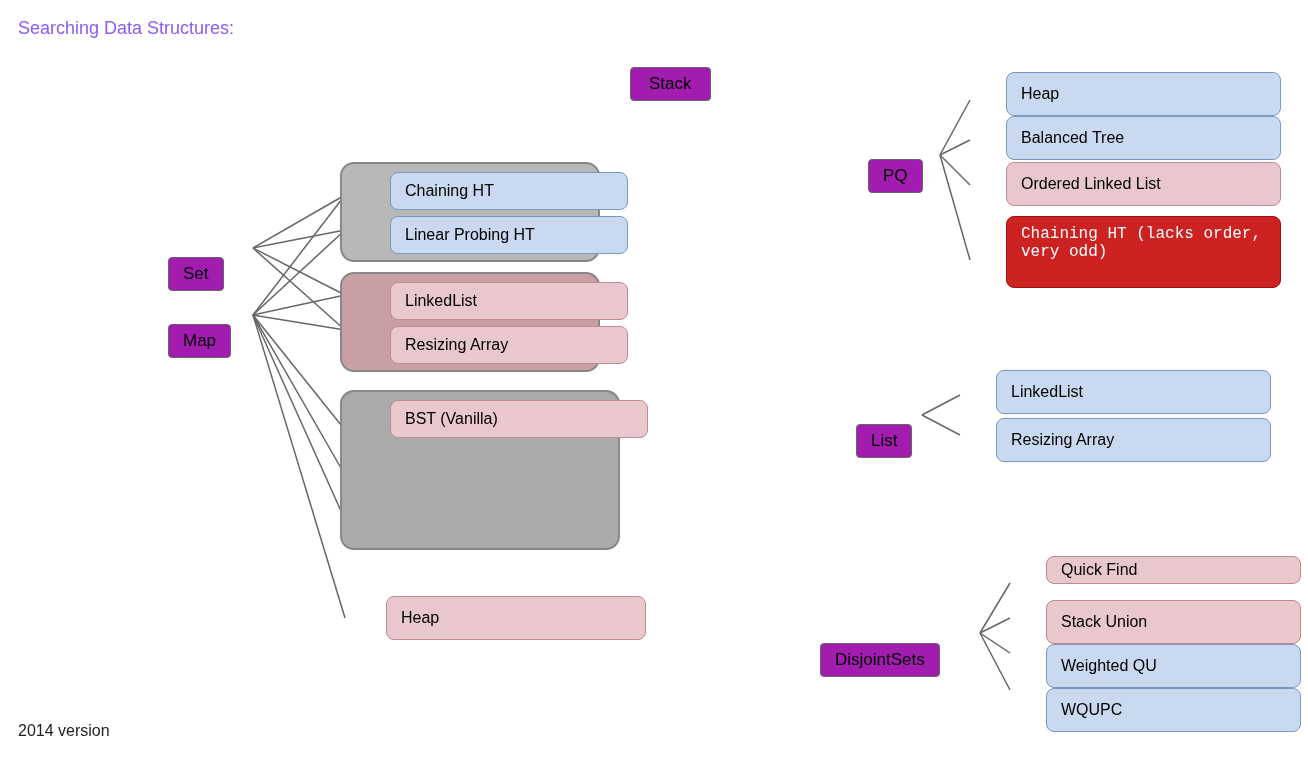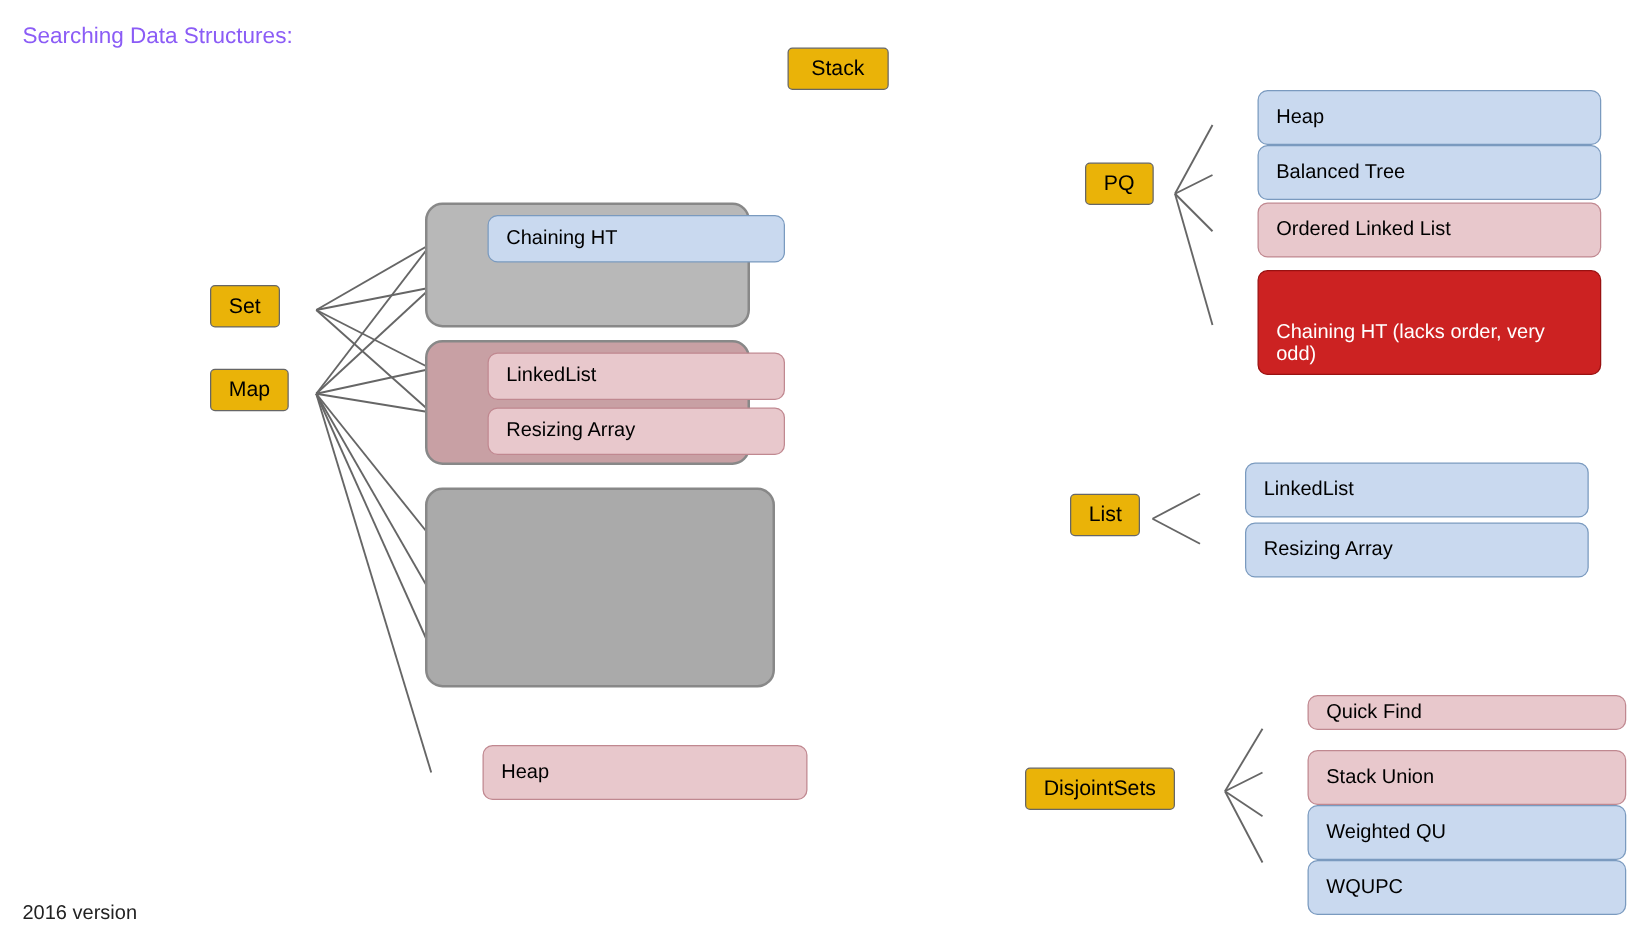--- a/index.html
+++ b/index.html
@@ -36,23 +36,24 @@
       align-items: center;
       justify-content: flex-start;
       padding: 6px 14px;
       font-size: 16px;
       border-radius: 8px;
       border: 1.5px solid #888;
       margin-left: 38px;
     }
 
     .node-plain {
-      background: #eab308;
+      background: #a21caf;
       border: 1.5px solid #666;
       border-radius: 4px;
+      margin-top: 29px;
     }
 
     .node-blue {
       background: #c9d9ef;
       border: 1.5px solid #7a9abf;
       border-radius: 8px;
     }
 
     .node-pink {
       background: #e8c8cc;
@@ -115,50 +116,56 @@
   <line x1="922" y1="415" x2="960" y2="435" stroke="#666" stroke-width="1.5"></line>
 
   <line x1="980" y1="633" x2="1010" y2="583" stroke="#666" stroke-width="1.5"></line>
   <line x1="980" y1="633" x2="1010" y2="618" stroke="#666" stroke-width="1.5"></line>
   <line x1="980" y1="633" x2="1010" y2="653" stroke="#666" stroke-width="1.5"></line>
   <line x1="980" y1="633" x2="1010" y2="690" stroke="#666" stroke-width="1.5"></line>
 </svg>
 
 <div class="page-title">Searching Data Structures:</div>
 
-<div class="version-label">2016 version</div>
+<div class="version-label">2014 version</div>
 
 <div class="node-plain" style="position:absolute; top:38px; left:630px; padding:6px 18px; font-size:17px;">
   <span>Stack</span>
 </div>
 
 <div class="node-plain" style="position:absolute; top:228px; left:168px; padding:6px 14px; font-size:17px;">
   <span>Set</span>
 </div>
 
 <div class="node-plain" style="position:absolute; top:295px; left:168px; padding:6px 14px; font-size:17px;">
   <span>Map</span>
 </div>
 
 <div class="group-box" style="left:340px; top:162px; width:260px; height:100px; border-color:#888; border-radius:14px; background:#b8b8b8;">
   <div class="node-box node-blue" style="position:absolute; top:8px; left:10px; width:238px; height:38px;">
     <span>Chaining HT</span>
   </div>
+  <div class="node-box node-blue" style="position:absolute; top:52px; left:10px; width:238px; height:38px;">
+    <span>Linear Probing HT</span>
+  </div>
 </div>
 
 <div class="group-box" style="left:340px; top:272px; width:260px; height:100px; border-color:#888; border-radius:14px; background:#c8a0a4;">
   <div class="node-box node-pink" style="position:absolute; top:8px; left:10px; width:238px; height:38px;">
     <span>LinkedList</span>
   </div>
   <div class="node-box node-pink" style="position:absolute; top:52px; left:10px; width:238px; height:38px;">
     <span>Resizing Array</span>
   </div>
 </div>
 
 <div class="group-box" style="left:340px; top:390px; width:280px; height:160px; border-color:#888; border-radius:14px; background:#aaaaaa;">
+  <div class="node-box node-pink" style="position:absolute; top:8px; left:10px; width:258px; height:38px;">
+    <span>BST (Vanilla)</span>
+  </div>
 </div>
 
 <div class="node-box node-pink" style="position:absolute; top:596px; left:348px; width:260px; height:44px;">
   <span>Heap</span>
 </div>
 
 <div class="node-plain" style="position:absolute; top:130px; left:868px; padding:6px 14px; font-size:17px;">
   <span>PQ</span>
 </div>
 
@@ -167,21 +174,21 @@
 </div>
 
 <div class="node-box node-blue" style="position:absolute; top:116px; left:968px; width:275px; height:44px;">
   <span>Balanced Tree</span>
 </div>
 
 <div class="node-box node-pink" style="position:absolute; top:162px; left:968px; width:275px; height:44px;">
   <span>Ordered Linked List</span>
 </div>
 
-<div class="node-box node-red" style="position:absolute; top:216px; left:968px; width:275px; height:84px; align-items:flex-end; padding-top:8px;">
+<div class="node-box node-red" style="position:absolute; top:216px; left:968px; width:275px; height:72px; align-items:flex-start; padding-top:8px;font-family:Liberation Mono, monospace;">
   <span>Chaining HT (lacks order, very odd)</span>
 </div>
 
 <div class="node-plain" style="position:absolute; top:395px; left:856px; padding:6px 14px; font-size:17px;">
   <span>List</span>
 </div>
 
 <div class="node-box node-blue" style="position:absolute; top:370px; left:958px; width:275px; height:44px;">
   <span>LinkedList</span>
 </div>

